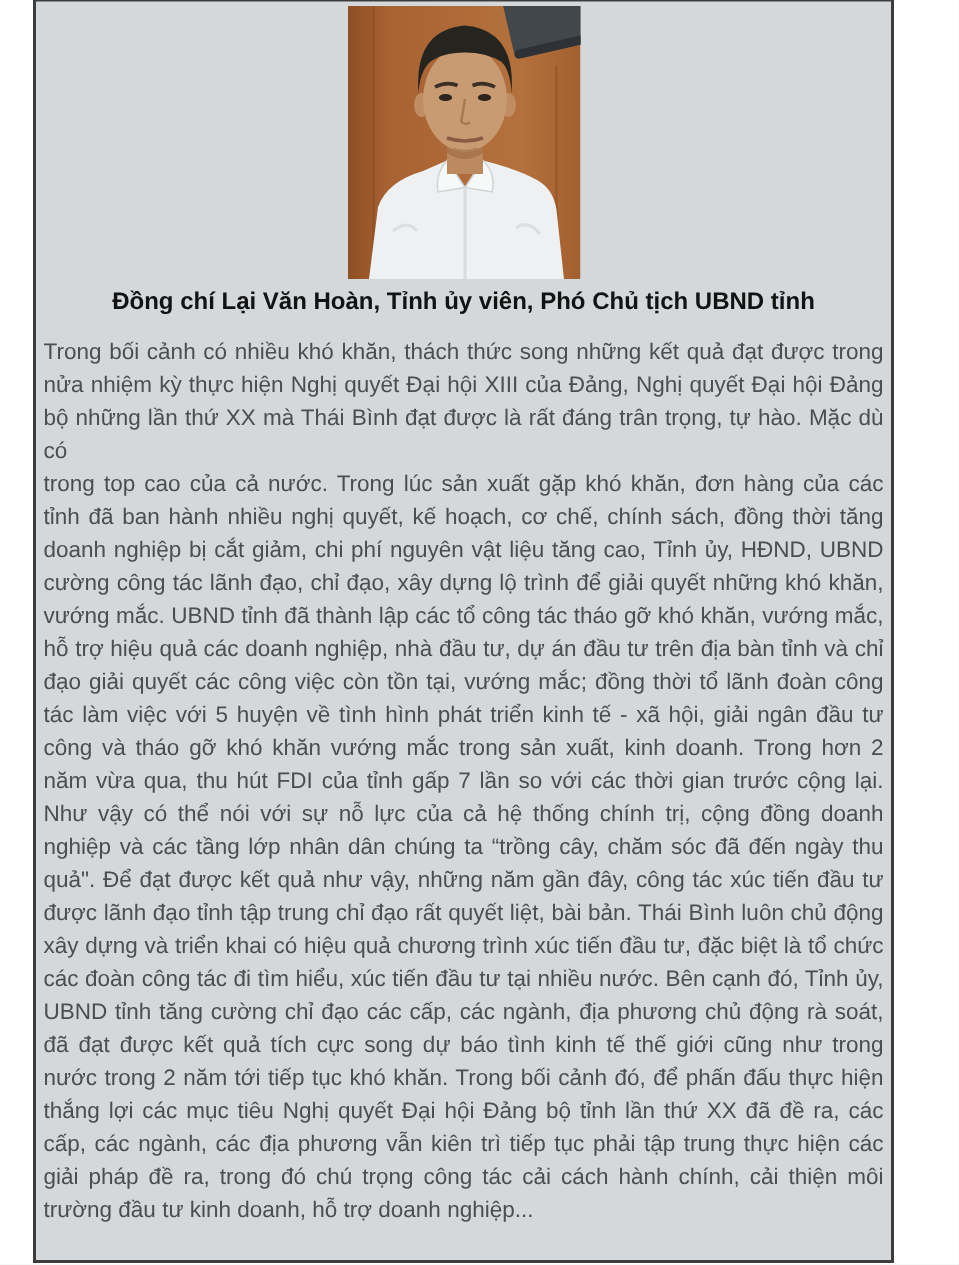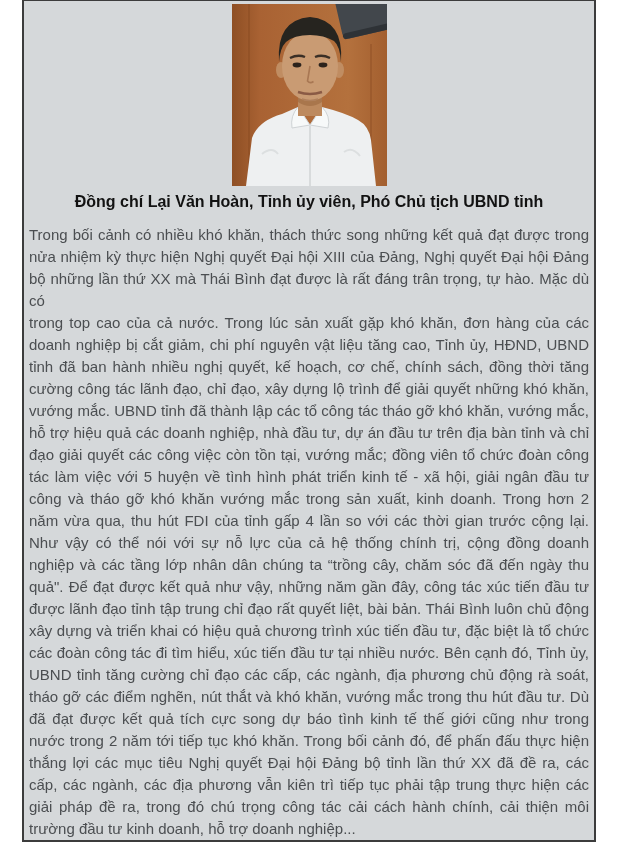--- a/index.html
+++ b/index.html
@@ -110,37 +110,36 @@
       </g>
     </svg>
 
     <div class="caption">Đồng chí Lại Văn Hoàn, Tỉnh ủy viên, Phó Chủ tịch UBND tỉnh</div>
 
     <div class="body-text">
         <div class="l">Trong bối cảnh có nhiều khó khăn, thách thức song những kết quả đạt được trong</div>
         <div class="l">nửa nhiệm kỳ thực hiện Nghị quyết Đại hội XIII của Đảng, Nghị quyết Đại hội Đảng</div>
         <div class="l">bộ những lần thứ XX mà Thái Bình đạt được là rất đáng trân trọng, tự hào. Mặc dù có</div>
         <div class="l">trong top cao của cả nước. Trong lúc sản xuất gặp khó khăn, đơn hàng của các</div>
+        <div class="l">tỉnh đã ban hành nhiều nghị quyết, kế hoạch, cơ chế, chính sách, đồng thời tăng</div>
         <div class="l">doanh nghiệp bị cắt giảm, chi phí nguyên vật liệu tăng cao, Tỉnh ủy, HĐND, UBND</div>
-        <div class="l">tỉnh đã ban hành nhiều nghị quyết, kế hoạch, cơ chế, chính sách, đồng thời tăng</div>
         <div class="l">cường công tác lãnh đạo, chỉ đạo, xây dựng lộ trình để giải quyết những khó khăn,</div>
         <div class="l">vướng mắc. UBND tỉnh đã thành lập các tổ công tác tháo gỡ khó khăn, vướng mắc,</div>
         <div class="l">hỗ trợ hiệu quả các doanh nghiệp, nhà đầu tư, dự án đầu tư trên địa bàn tỉnh và chỉ</div>
-        <div class="l">đạo giải quyết các công việc còn tồn tại, vướng mắc; đồng viên tổ chức đoàn công</div>
+        <div class="l">đạo giải quyết các công việc còn tồn tại, vướng mắc; đồng thời tổ lãnh đoàn công</div>
         <div class="l">tác làm việc với 5 huyện về tình hình phát triển kinh tế - xã hội, giải ngân đầu tư</div>
         <div class="l">công và tháo gỡ khó khăn vướng mắc trong sản xuất, kinh doanh. Trong hơn 2</div>
-        <div class="l">năm vừa qua, thu hút FDI của tỉnh gấp 4 lần so với các thời gian trước cộng lại.</div>
+        <div class="l">năm vừa qua, thu hút FDI của tỉnh gấp 7 lần so với các thời gian trước cộng lại.</div>
         <div class="l">Như vậy có thể nói với sự nỗ lực của cả hệ thống chính trị, cộng đồng doanh</div>
         <div class="l">nghiệp và các tầng lớp nhân dân chúng ta “trồng cây, chăm sóc đã đến ngày thu</div>
         <div class="l">quả". Để đạt được kết quả như vậy, những năm gần đây, công tác xúc tiến đầu tư</div>
         <div class="l">được lãnh đạo tỉnh tập trung chỉ đạo rất quyết liệt, bài bản. Thái Bình luôn chủ động</div>
         <div class="l">xây dựng và triển khai có hiệu quả chương trình xúc tiến đầu tư, đặc biệt là tổ chức</div>
         <div class="l">các đoàn công tác đi tìm hiểu, xúc tiến đầu tư tại nhiều nước. Bên cạnh đó, Tỉnh ủy,</div>
         <div class="l">UBND tỉnh tăng cường chỉ đạo các cấp, các ngành, địa phương chủ động rà soát,</div>
-        <div class="l">tháo gỡ các điểm nghẽn, nút thắt và khó khăn, vướng mắc trong thu hút đầu tư. Dù</div>
         <div class="l">đã đạt được kết quả tích cực song dự báo tình kinh tế thế giới cũng như trong</div>
         <div class="l">nước trong 2 năm tới tiếp tục khó khăn. Trong bối cảnh đó, để phấn đấu thực hiện</div>
         <div class="l">thắng lợi các mục tiêu Nghị quyết Đại hội Đảng bộ tỉnh lần thứ XX đã đề ra, các</div>
         <div class="l">cấp, các ngành, các địa phương vẫn kiên trì  tiếp tục phải tập trung thực hiện các</div>
         <div class="l">giải pháp đề ra, trong đó chú trọng công tác cải cách hành chính, cải thiện môi</div>
         <div class="l last">trường đầu tư kinh doanh, hỗ trợ doanh nghiệp...</div>
       </div>
 
   </div>
 </div>

